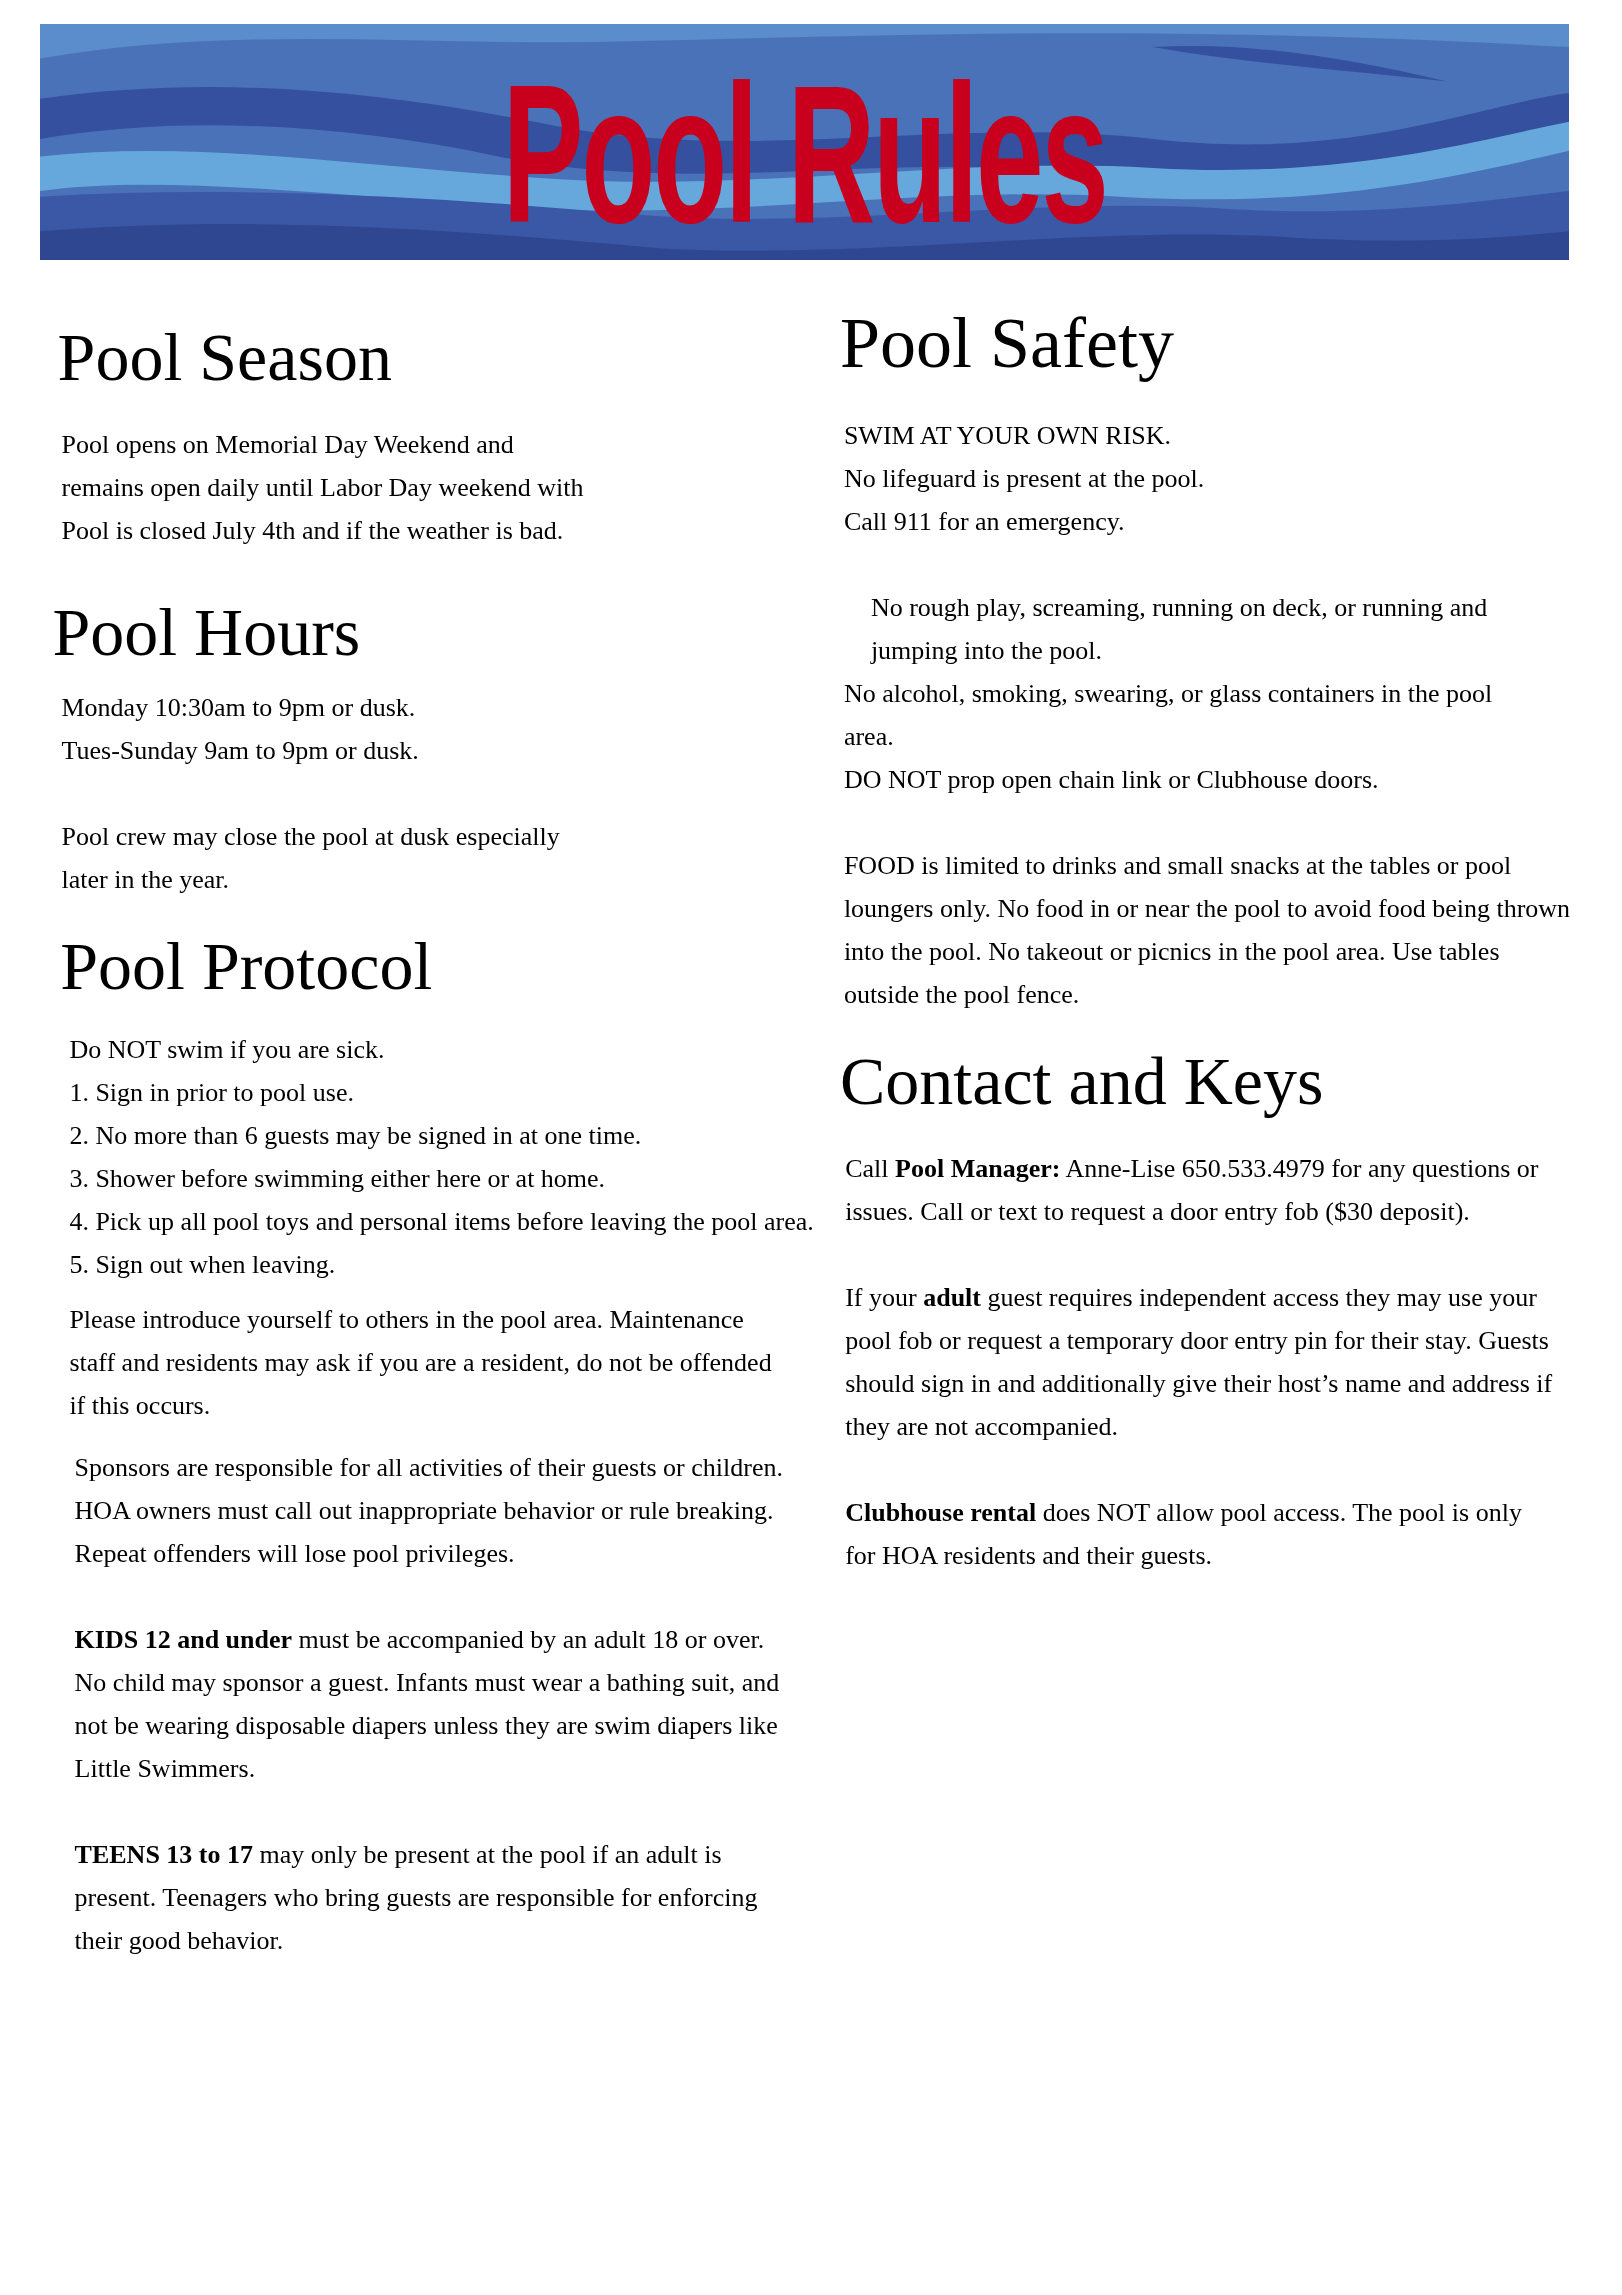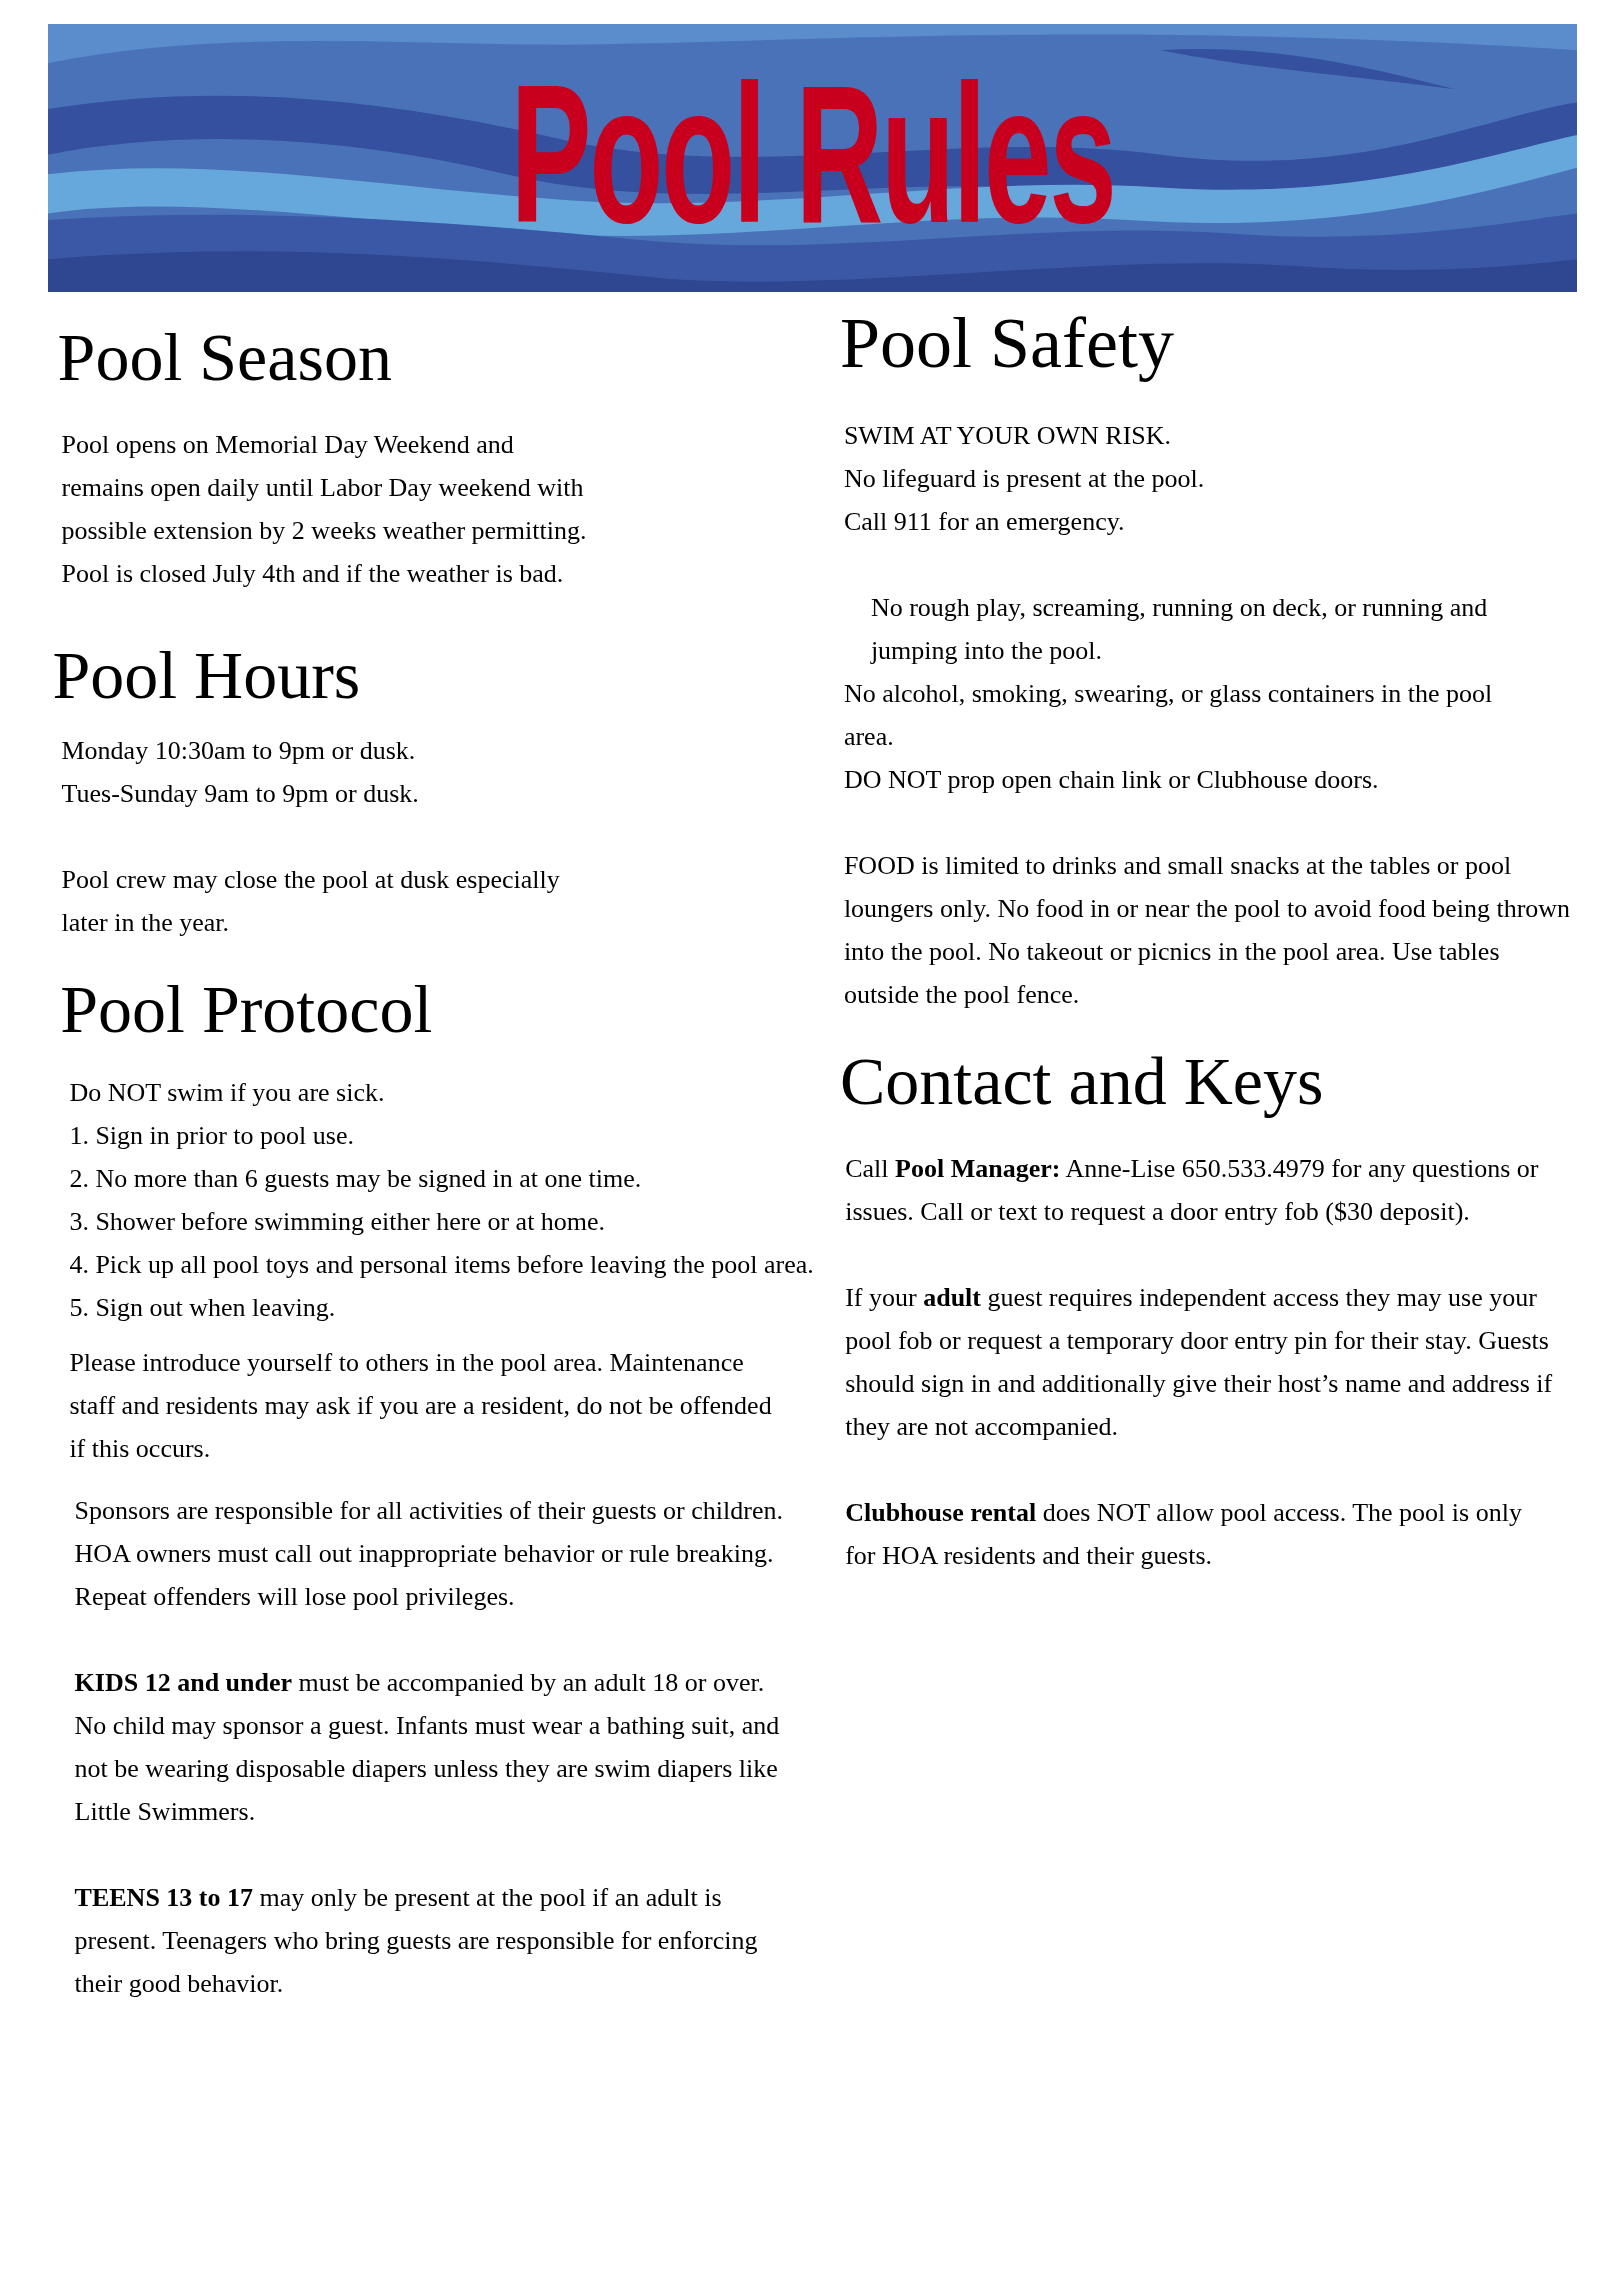--- a/index.html
+++ b/index.html
@@ -1,18 +1,18 @@
 <!DOCTYPE html>
 <html style="font-size:10.5px"><head>
 <meta charset="utf-8">
 <style>
   html, body { margin: 0; padding: 0; background: #ffffff; }
   body { width: 1623px; height: 2295px; position: relative; overflow: hidden;
          font-family: "Liberation Serif", "DejaVu Serif", serif; color: #000; }
-  .banner { position: absolute; left: 48px; top: 23.6px; width: 1529px; height: 268px;
+  .banner { position: absolute; left: 40px; top: 23.6px; width: 1529px; height: 236px;
             overflow: hidden; background: #84cc16; }
   .banner svg { position: absolute; left: 0; top: 0; width: 100%; height: 100%; }
   .banner-title { position: absolute; left: 0; top: -19.6px; width: 100%; text-align: center;
                   font-family: "Liberation Sans", "DejaVu Sans", sans-serif; font-weight: bold;
                   color: #c8001e; font-size: 196px; line-height: 301px; letter-spacing: -3.9px;
                   transform: scaleX(0.62); transform-origin: 50% 50%; white-space: nowrap; }
   .col { position: absolute; }
   .col-left { left: 55px; top: 308px; width: 759px; }
   .col-right { left: 840px; top: 294px; width: 739px; }
   h2 { font-weight: normal; margin: 0; font-size: 68px; line-height: 98px; }
@@ -35,21 +35,20 @@
   </svg>
   <div class="banner-title">Pool Rules</div>
 </div>
 
 <div class="col col-left">
   <section>
     <h2 style="padding-left:2.6px;">Pool Season</h2>
     <div style="height:17px"></div>
     <p style="padding-left:6.5px;">Pool opens on Memorial Day Weekend and</p>
     <p style="padding-left:6.5px;">remains open daily until Labor Day weekend with</p>
-    <p style="padding-left:6.5px;">possible extension by 2 weeks weather permitting.</p>
     <p style="padding-left:6.5px;">Pool is closed July 4th and if the weather is bad.</p>
   </section>
 
   <section style="margin-top:31px;">
     <h2 style="margin-left:-2.6px;">Pool Hours</h2>
     <div style="height:5.2px"></div>
     <p style="padding-left:6.5px;">Monday 10:30am to 9pm or dusk.</p>
     <p style="padding-left:6.5px;">Tues-Sunday 9am to 9pm or dusk.</p>
     <div class="gap"></div>
     <p style="padding-left:6.5px;">Pool crew may close the pool at dusk especially</p>

